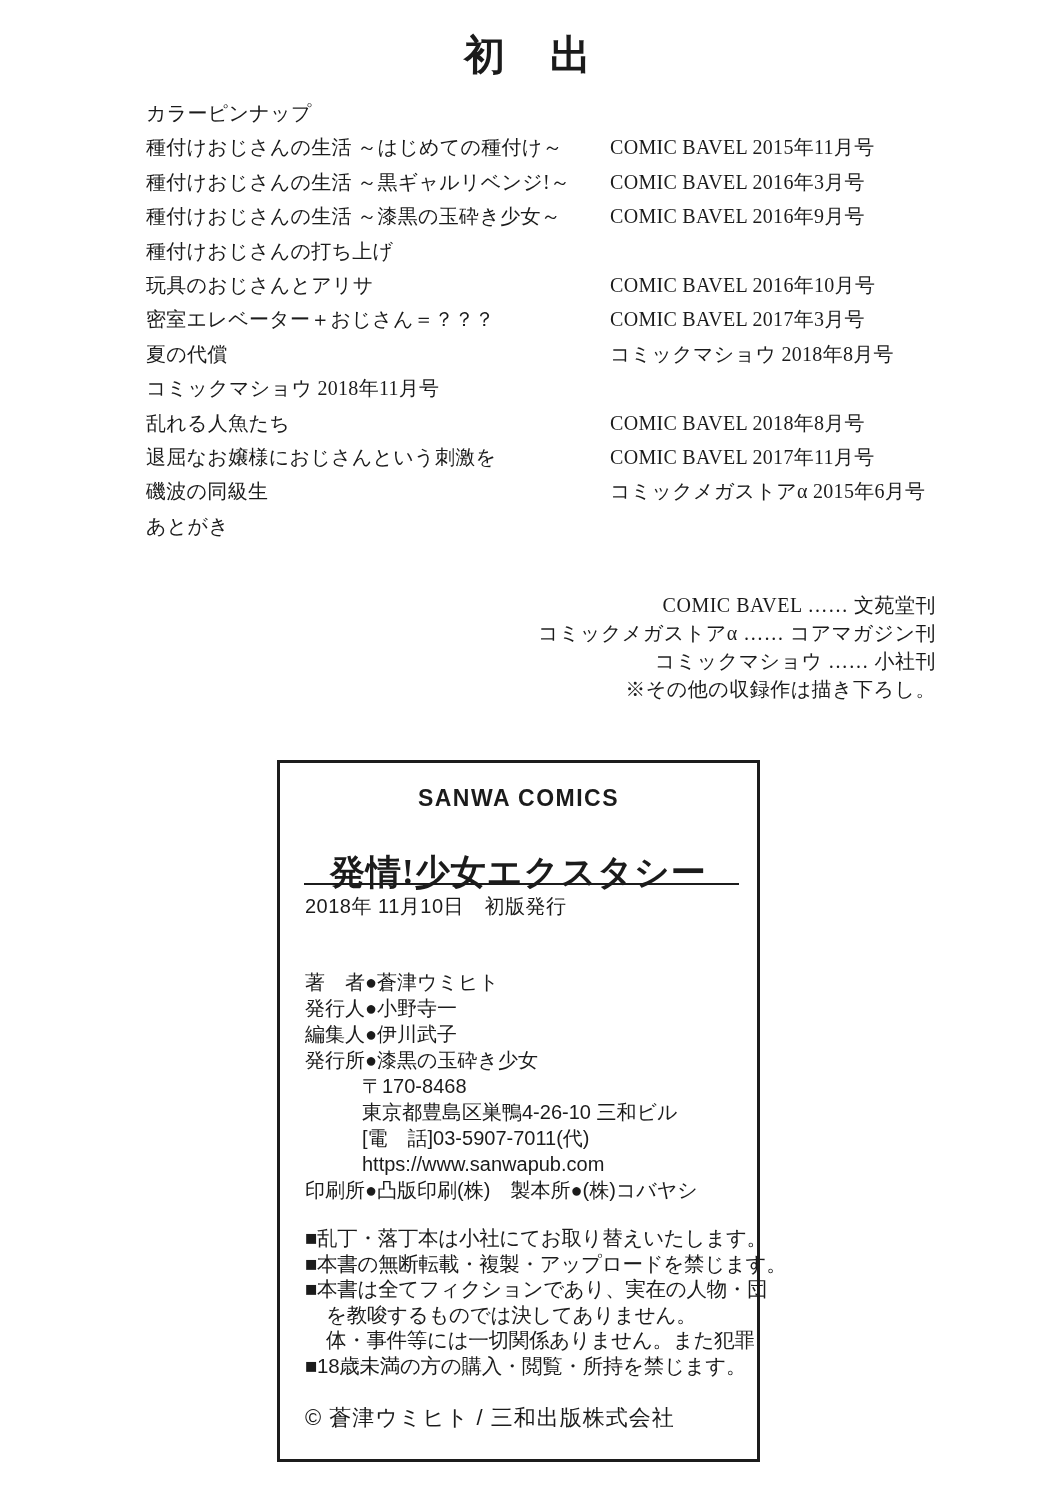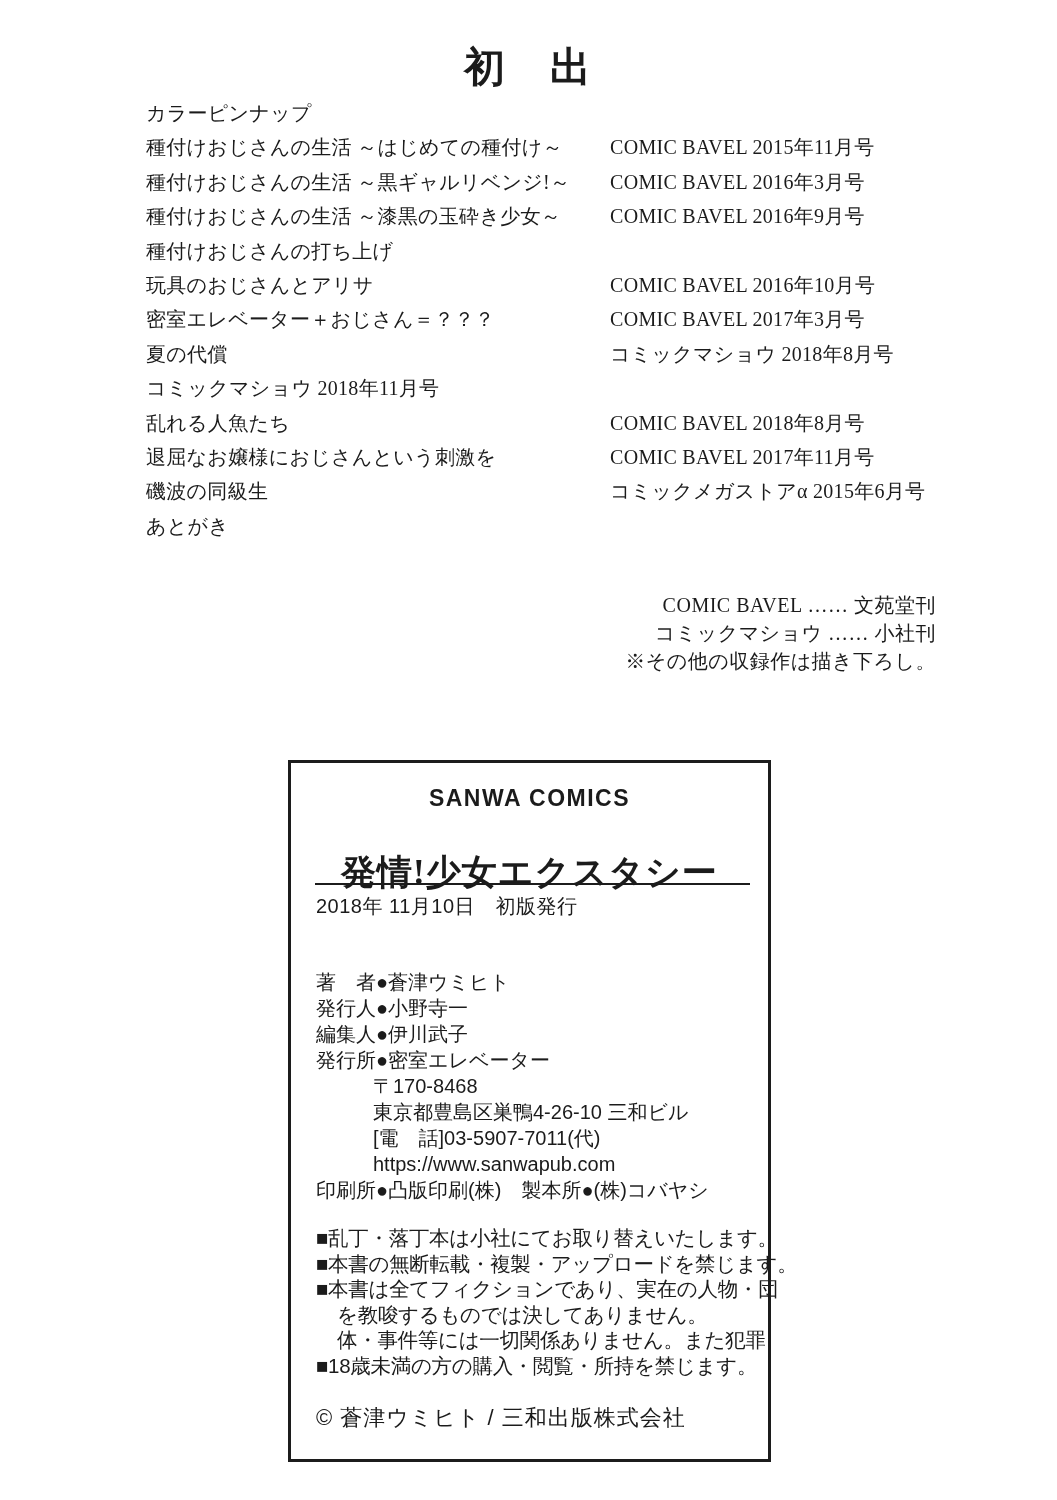--- a/index.html
+++ b/index.html
@@ -4,42 +4,42 @@
 <style>
   html,body{margin:0;padding:0;}
   body{
     width:1057px;height:1500px;position:relative;
     background:#ffffff;color:#1b1b1b;
     font-family:"Liberation Serif","DejaVu Serif",serif;
     overflow:hidden;
   }
   
   .page-title{
-    position:absolute;top:40px;left:0;width:100%;
+    position:absolute;top:28px;left:0;width:100%;
     text-align:center;font-size:41px;font-weight:bold;
     letter-spacing:2px;
   }
   #credits-list{
     position:absolute;left:146px;top:100px;width:800px;
   }
   #credits-list .row{
     display:flex;height:34.4px;
     font-size:20px;letter-spacing:0.3px;white-space:nowrap;
   }
   #credits-list .row .t{width:464px;flex:0 0 464px;}
   #credits-list .row .s{flex:1;}
   
   #publisher-notes{
     position:absolute;right:121px;top:591px;
     text-align:right;font-size:20px;line-height:28px;
     letter-spacing:0.5px;white-space:nowrap;
   }
   
   #colophon-box{
-    position:absolute;left:288px;top:760px;width:483px;height:702px;
+    position:absolute;left:277px;top:760px;width:483px;height:702px;
     border:3px solid #1c1c1c;box-sizing:border-box;
     font-family:"Liberation Sans","DejaVu Sans",sans-serif;
   }
   .sanwa-label{
     position:absolute;top:22px;left:0;width:100%;
     text-align:center;font-size:23px;font-weight:bold;
     letter-spacing:1.5px;
   }
   .book-title{
     position:absolute;top:62px;left:0;width:100%;
@@ -125,34 +125,35 @@
       <span class="s">コミックメガストアα 2015年6月号</span>
     </div>
     <div class="row">
       <span class="t">あとがき</span>
       <span class="s"></span>
     </div>
   </div>
 
 <div id="publisher-notes">
     <div>COMIC BAVEL …… 文苑堂刊</div>
+    <div>コミックメガストアα …… コアマガジン刊</div>
     <div>コミックマショウ …… 小社刊</div>
     <div>※その他の収録作は描き下ろし。</div>
   </div>
 
 <div id="colophon-box">
   <div class="sanwa-label">SANWA COMICS</div>
   <div class="book-title">発情!少女エクスタシー</div>
   <div class="title-rule"></div>
   <div class="edition-line">2018年 11月10日　初版発行</div>
   <div id="colophon-credits">
       <div>著　者●蒼津ウミヒト</div>
       <div>発行人●小野寺一</div>
       <div>編集人●伊川武子</div>
-      <div>発行所●密室エレベーター</div>
+      <div>発行所●漆黒の玉砕き少女</div>
       <div class="indent">〒170-8468</div>
       <div class="indent">東京都豊島区巣鴨4-26-10 三和ビル</div>
       <div class="indent">[電　話]03-5907-7011(代)</div>
       <div class="indent">https://www.sanwapub.com</div>
       <div>印刷所●凸版印刷(株)　製本所●(株)コバヤシ</div>
     </div>
   <div id="colophon-notices">
       <div>■乱丁・落丁本は小社にてお取り替えいたします。</div>
       <div>■本書の無断転載・複製・アップロードを禁じます。</div>
       <div>■本書は全てフィクションであり、実在の人物・団</div>

